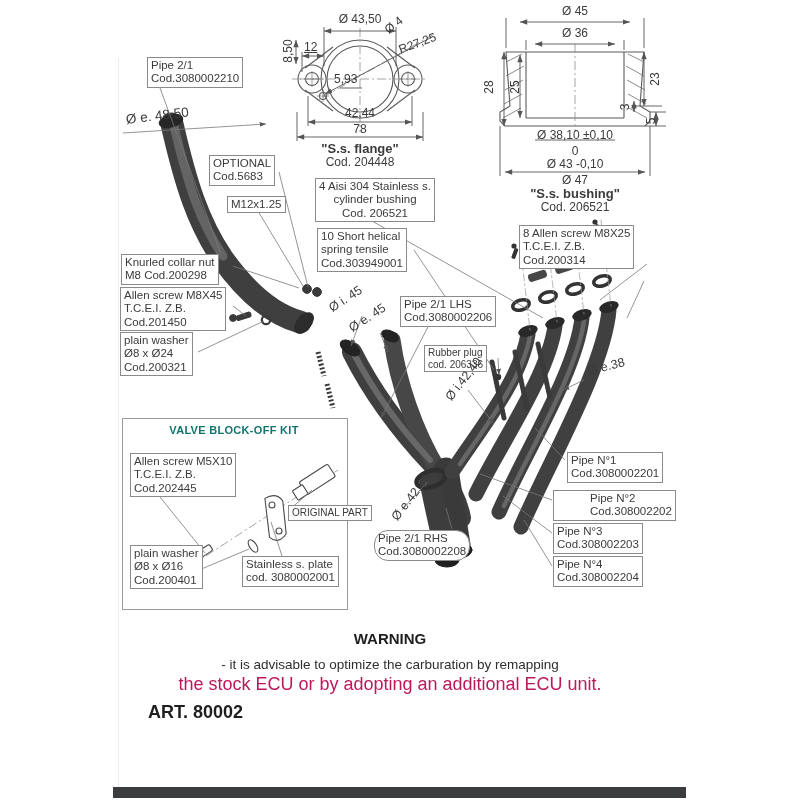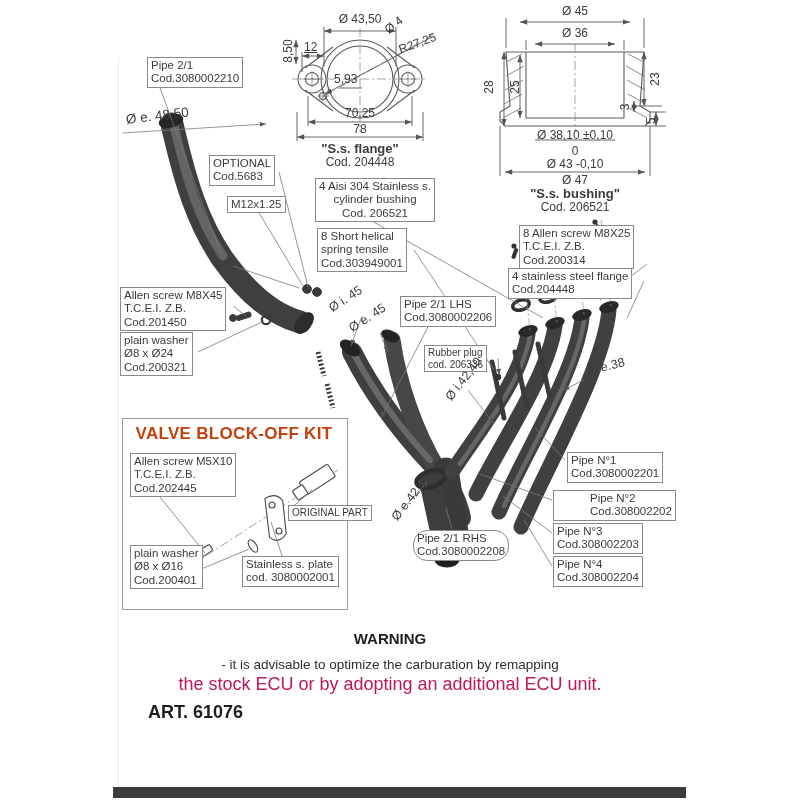--- a/index.html
+++ b/index.html
@@ -251,21 +251,21 @@
   </svg>
 
   <div class="vline" style="left:118px;top:58px;height:740px;"></div>
 
   <div class="ddim" style="left:322px;top:12px;width:76px;">Ø 43,50</div>
   <div class="ddim" style="left:384px;top:18px;transform:rotate(-38deg);">Ø 4</div>
   <div class="ddim" style="left:398px;top:36px;transform:rotate(-20deg);">R27,25</div>
   <div class="ddim" style="left:304px;top:40px;text-decoration:underline;">12</div>
   <div class="ddim" style="left:276px;top:44px;transform:rotate(-90deg);">8,50</div>
   <div class="ddim" style="left:334px;top:72px;">5,93</div>
-  <div class="ddim" style="left:330px;top:106px;width:60px;">70,25</div>
+  <div class="ddim" style="left:330px;top:106px;width:60px;">42,44</div>
   <div class="ddim" style="left:330px;top:122px;width:60px;">78</div>
   <div class="ddim cap" style="left:300px;top:141px;width:120px;font-size:13px;">"S.s. flange"</div>
   <div class="ddim" style="left:300px;top:155px;width:120px;">Cod. 204448</div>
 
   <div class="ddim" style="left:545px;top:4px;width:60px;">Ø 45</div>
   <div class="ddim" style="left:545px;top:26px;width:60px;">Ø 36</div>
   <div class="ddim" style="left:482px;top:80px;transform:rotate(-90deg);">28</div>
   <div class="ddim" style="left:508px;top:80px;transform:rotate(-90deg);">25</div>
   <div class="ddim" style="left:648px;top:72px;transform:rotate(-90deg);">23</div>
   <div class="ddim" style="left:622px;top:100px;transform:rotate(-90deg);">3</div>
@@ -293,36 +293,36 @@
     <div>M12x1.25</div>
   </div>
 
   <div class="box ctr" style="left:315px;top:178px;width:112px;">
     <div>4 Aisi 304 Stainless s.</div>
     <div>cylinder bushing</div>
     <div>Cod. 206521</div>
   </div>
 
   <div class="box" style="left:317px;top:228px;">
-    <div>8 Short helical</div>
+    <div>10 Short helical</div>
     <div>spring tensile</div>
     <div>Cod.303949001</div>
   </div>
 
   <div class="box" style="left:519px;top:225px;">
     <div>8 Allen screw M8X25</div>
     <div>T.C.E.I. Z.B.</div>
     <div>Cod.200314</div>
   </div>
 
-  <div class="box" style="left:508px;top:268px;">
-    <div>4 stainless steel flange</div>
-    <div>Cod.204448</div>
-  </div>
-
+
+  <div class="box" style="left:121px;top:254px;">
+    <div>Knurled collar nut</div>
+    <div>M8 Cod.200298</div>
+  </div>
 
   <div class="box" style="left:120px;top:287px;">
     <div>Allen screw M8X45</div>
     <div>T.C.E.I. Z.B.</div>
     <div>Cod.201450</div>
   </div>
 
   <div class="box" style="left:120px;top:332px;">
     <div>plain washer</div>
     <div>Ø8 x Ø24</div>
@@ -355,27 +355,27 @@
   </div>
   <div class="box" style="left:553px;top:523px;">
     <div>Pipe N°3</div>
     <div>Cod.308002203</div>
   </div>
   <div class="box" style="left:553px;top:556px;">
     <div>Pipe N°4</div>
     <div>Cod.308002204</div>
   </div>
 
-  <div class="box" style="left:413px;top:530px;border-radius:14px;">
+  <div class="box" style="left:374px;top:530px;border-radius:14px;">
     <div>Pipe 2/1 RHS</div>
     <div>Cod.3080002208</div>
   </div>
 
   <div class="bigbox" style="left:122px;top:418px;width:224px;height:190px;"></div>
-  <div class="ddim cap" style="left:132px;top:424px;width:204px;font-size:17px;color:#c2410c;letter-spacing:0.3px;">VALVE BLOCK-OFF KIT</div>
+  <div class="ddim cap" style="left:132px;top:424px;width:204px;font-size:11px;color:#0f766e;letter-spacing:0.3px;">VALVE BLOCK-OFF KIT</div>
 
   <div class="box" style="left:130px;top:453px;">
     <div>Allen screw M5X10</div>
     <div>T.C.E.I. Z.B.</div>
     <div>Cod.202445</div>
   </div>
 
   <div class="box small" style="left:288px;top:505px;text-align:center;">
     <div>ORIGINAL PART</div>
   </div>
@@ -388,16 +388,16 @@
 
   <div class="box" style="left:242px;top:556px;">
     <div>Stainless s. plate</div>
     <div>cod. 3080002001</div>
   </div>
 
   <div class="ddim cap" style="left:90px;top:630px;width:600px;font-size:15px;color:#1e1e1e;">WARNING</div>
   <div class="ddim" style="left:90px;top:657px;width:600px;font-size:13.5px;color:#2e2e2e;">- it is advisable to optimize the carburation by remapping</div>
   <div class="ddim" style="left:90px;top:674px;width:600px;font-size:18px;color:#be185d;">the stock ECU or by adopting an additional ECU unit.</div>
 
-  <div class="dim cap" style="left:148px;top:702px;font-size:18px;color:#1e1e1e;">ART. 61076</div>
+  <div class="dim cap" style="left:148px;top:702px;font-size:18px;color:#1e1e1e;">ART. 80002</div>
 
   <div class="botbar" style="left:113px;top:787px;width:573px;height:11px;"></div>
 </div>
 
 </body></html>

